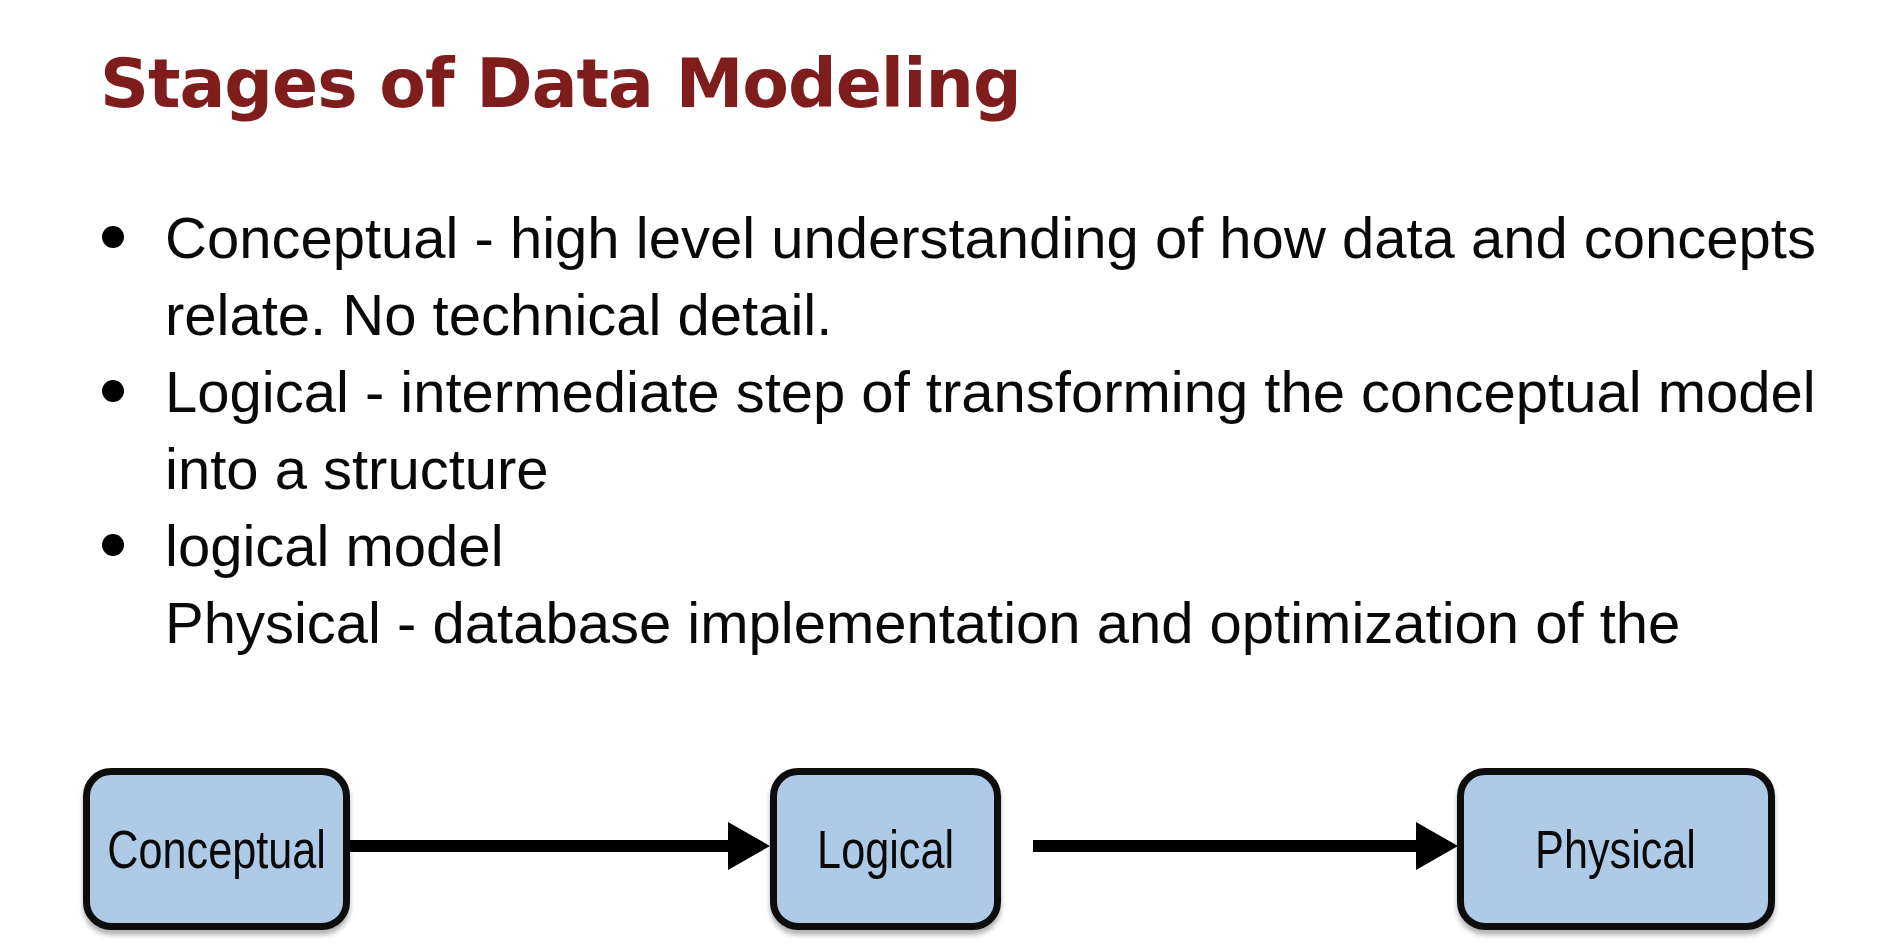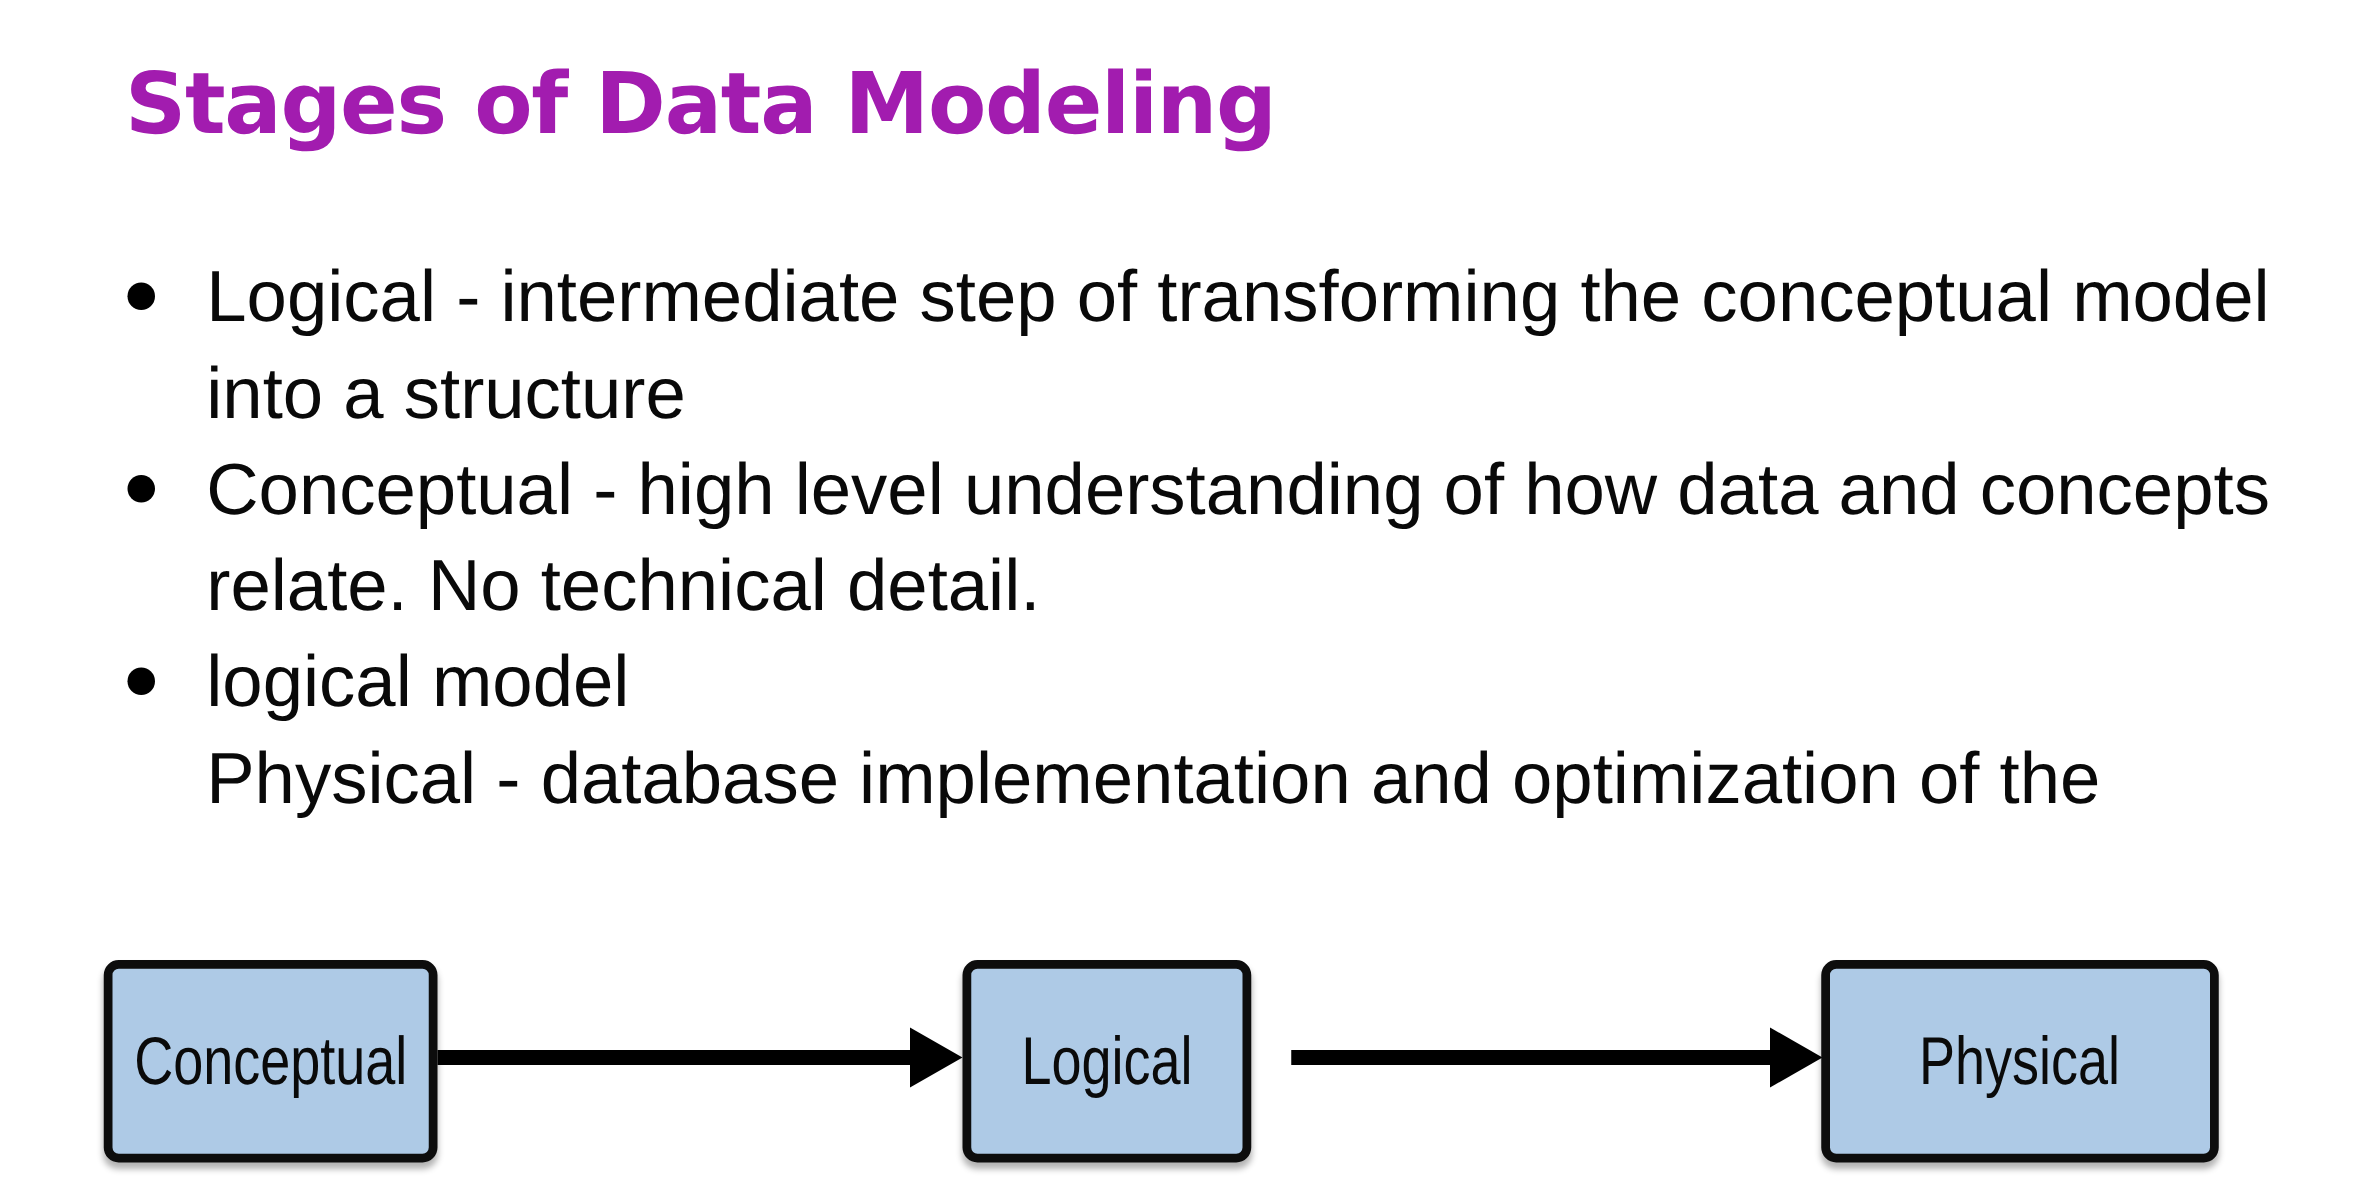--- a/index.html
+++ b/index.html
@@ -20,21 +20,21 @@
   
   .slide-title {
     position: absolute;
     top: 4px;
     left: 100px;
     font-family: "DejaVu Sans", sans-serif;
     font-weight: bold;
     font-size: 68px;
     line-height: 68px;
     letter-spacing: -1px;
-    color: #a21caf;
+    color: #7f1d1d;
     white-space: nowrap;
   }
 
   
   .bullet-list {
     position: absolute;
     top: 199px;
     left: 100px;
   }
   .bullet-item {
@@ -61,21 +61,21 @@
   }
 
   
   .flow-node {
     position: absolute;
     top: 768px;
     height: 162px;
     box-sizing: border-box;
     background: var(--node-fill, #aecae6);
     border: 7px solid var(--node-border, #0d0d0d);
-    border-radius: 12px;
+    border-radius: 28px;
     box-shadow: 0 5px 5px rgba(0, 0, 0, 0.30);
     display: flex;
     align-items: center;
     justify-content: center;
   }
   .flow-node-label {
     font-size: 54px;
     color: #0a0a0a;
     transform: scaleX(0.8);
     transform-origin: center;
@@ -112,32 +112,32 @@
 
   <h1 class="slide-title">Stages of Data Modeling</h1>
 
   <div class="bullet-list">
 
     <div class="bullet-item">
       <div class="bullet-marker-col">
         <div class="bullet-dot"></div>
       </div>
       <div class="bullet-text">
-        <div>Logical - intermediate step of transforming the conceptual model</div>
-        <div>into a structure</div>
+        <div>Conceptual - high level understanding of how data and concepts</div>
+        <div>relate. No technical detail.</div>
       </div>
     </div>
 
     <div class="bullet-item">
       <div class="bullet-marker-col">
         <div class="bullet-dot"></div>
       </div>
       <div class="bullet-text">
-        <div>Conceptual - high level understanding of how data and concepts</div>
-        <div>relate. No technical detail.</div>
+        <div>Logical - intermediate step of transforming the conceptual model</div>
+        <div>into a structure</div>
       </div>
     </div>
 
     <div class="bullet-item">
       <div class="bullet-marker-col">
         <div class="bullet-dot"></div>
       </div>
       <div class="bullet-text">
         <div>logical model</div>
         <div>Physical - database implementation and optimization of the</div>

